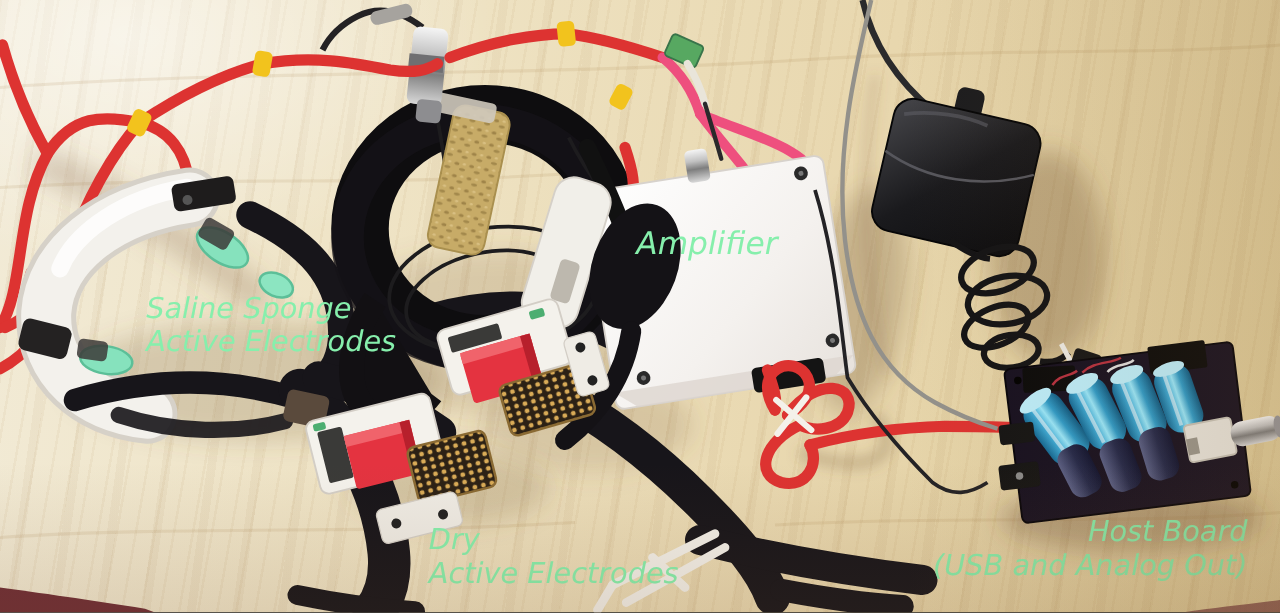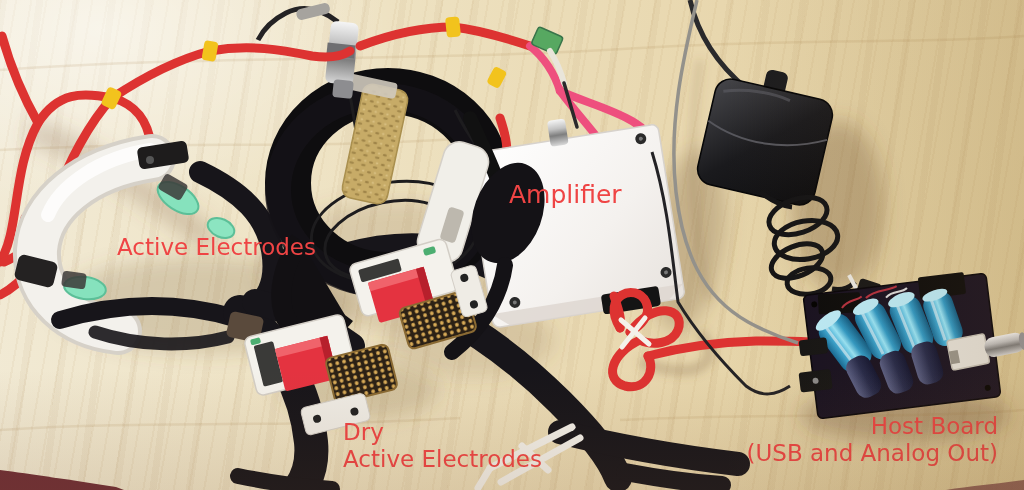--- a/index.html
+++ b/index.html
@@ -15,22 +15,22 @@
       linear-gradient(100deg,#f2ebd7 0%,#eee2c2 35%,#e8d7ae 65%,#decb98 100%);
   }
   .light-topleft{position:absolute;inset:0;
     background:radial-gradient(ellipse 420px 260px at 10% 6%, rgba(255,255,255,.55), rgba(255,255,255,0) 70%);}
   .shade-right{position:absolute;top:0;right:0;width:300px;height:100%;
     background:linear-gradient(to right, rgba(140,100,55,0), rgba(135,95,50,.16));}
   .shade-bottom{position:absolute;left:0;bottom:0;width:100%;height:120px;
     background:linear-gradient(to bottom, rgba(120,80,40,0), rgba(115,75,40,.14));}
   svg.scene{position:absolute;inset:0;}
   .label{
-    position:absolute;color:#ef4444;white-space:nowrap;
-    font-size:23px;line-height:27px;letter-spacing:0px;
+    position:absolute;color:#86efac;white-space:nowrap;
+    font-size:23px;line-height:27px;letter-spacing:0px;font-style:italic;
   }
   .label-saline{left:117px;top:234px;}
   .label-amplifier{left:509px;top:181px;font-size:25px;}
   .label-dry{left:343px;top:419px;}
   .label-host{right:26px;top:413px;text-align:right;}
   .label span{display:block;}
 </style>
 </head>
 <body>
 
@@ -346,20 +346,21 @@
         <circle cx="80" cy="52" r="3" fill="#000"></circle>
     </g>
 
     <g>
       <path d="M 0,490 L 0,470 C 30,474 72,480 116,487 L 124,490 Z" fill="#6e2d35"></path>
       <path d="M 1024,490 L 1024,480 C 995,484 972,486 946,490 Z" fill="#7c4646" opacity=".8"></path>
     </g>
   </svg>
 
   <div class="label label-saline">
+    <span>Saline Sponge</span>
     <span>Active Electrodes</span>
   </div>
   <div class="label label-amplifier">
     <span>Amplifier</span>
   </div>
   <div class="label label-dry">
     <span>Dry</span>
     <span>Active Electrodes</span>
   </div>
   <div class="label label-host">

